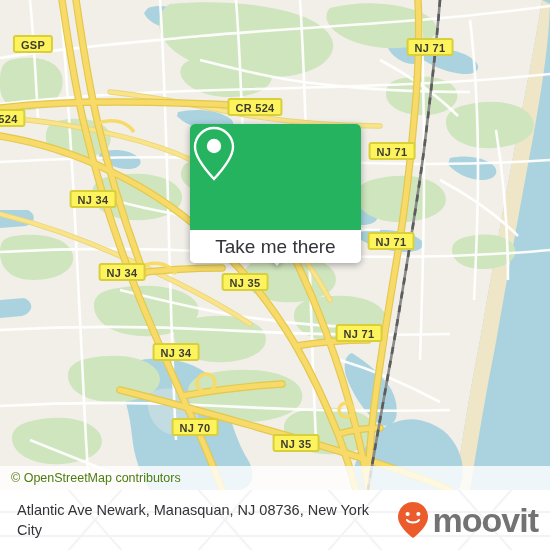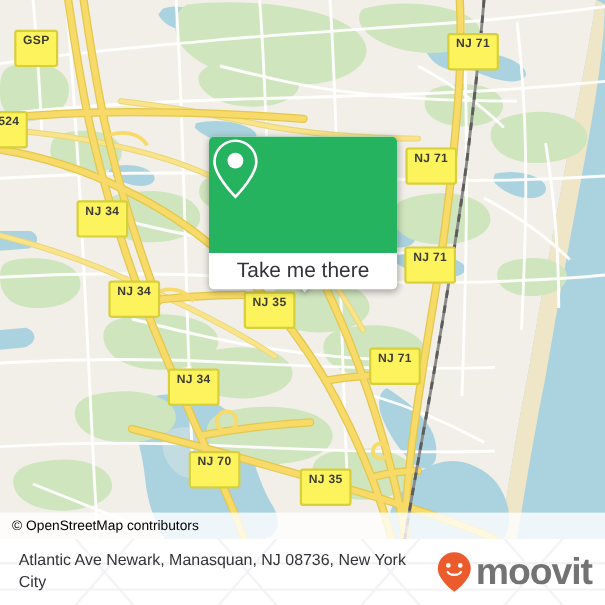--- a/index.html
+++ b/index.html
@@ -18,33 +18,33 @@
   .shield{
     position:absolute;
     background:#fdf35c;
     border:2px solid #d8cf3a;
     border-radius:3px;
     color:#3c3c32;
     font-size:11px;
     font-weight:bold;
     letter-spacing:.3px;
     line-height:1;
-    padding:3px 6px 16px 6px;
+    padding:3px 6px 0 6px;
     white-space:nowrap;
     transform:translate(-50%,-50%);
     font-family:"Liberation Sans","DejaVu Sans",sans-serif;
   }
 
   
   .attrib{
     position:absolute;left:0;bottom:0;width:550px;height:24px;
     background:rgba(255,255,255,.80);
     display:flex;align-items:center;
     box-sizing:border-box;padding-left:11px;
-    font-size:12.5px;color:#000000;
+    font-size:12.5px;color:#4d7c0f;
   }
 
   
   .card{
     position:absolute;left:190px;top:124px;width:171px;
     border-radius:5px;overflow:hidden;
     box-shadow:0 2px 7px rgba(0,0,0,.33);
     background:#fff;
   }
   .card-top{
@@ -231,20 +231,21 @@
         <g>
           <path d="M440,0 C436,50 430,100 424,150 C416,210 406,270 396,330 C386,388 376,440 368,490" stroke="#8a8a8a" stroke-width="2.6" fill="none"></path>
           <path d="M440,0 C436,50 430,100 424,150 C416,210 406,270 396,330 C386,388 376,440 368,490" stroke="#5c5c5c" stroke-width="2.6" fill="none" stroke-dasharray="7 7"></path>
         </g>
 
       </g>
     </svg>
 
     <div class="shield" style="left:33px;top:44px;">GSP</div>
     <div class="shield" style="left:430px;top:47px;">NJ 71</div>
+    <div class="shield" style="left:255px;top:107px;">CR 524</div>
     <div class="shield" style="left:8px;top:118px;">524</div>
     <div class="shield" style="left:392px;top:151px;">NJ 71</div>
     <div class="shield" style="left:93px;top:199px;">NJ 34</div>
     <div class="shield" style="left:391px;top:241px;">NJ 71</div>
     <div class="shield" style="left:122px;top:272px;">NJ 34</div>
     <div class="shield" style="left:245px;top:282px;">NJ 35</div>
     <div class="shield" style="left:359px;top:333px;">NJ 71</div>
     <div class="shield" style="left:176px;top:352px;">NJ 34</div>
     <div class="shield" style="left:195px;top:427px;">NJ 70</div>
     <div class="shield" style="left:296px;top:443px;">NJ 35</div>

